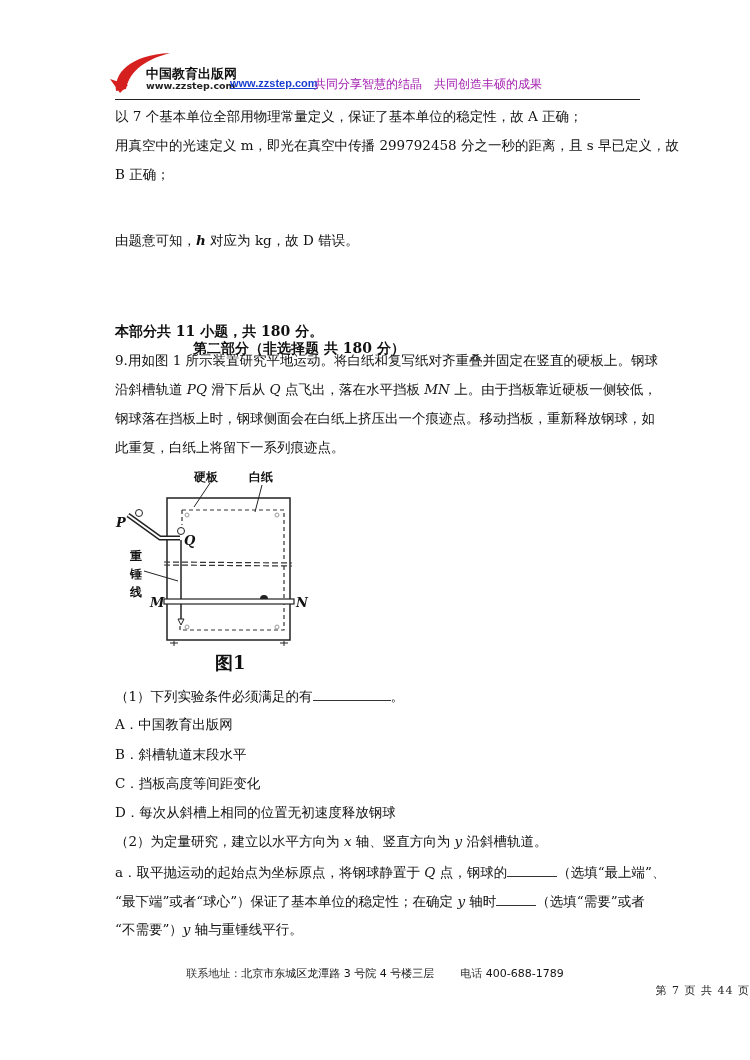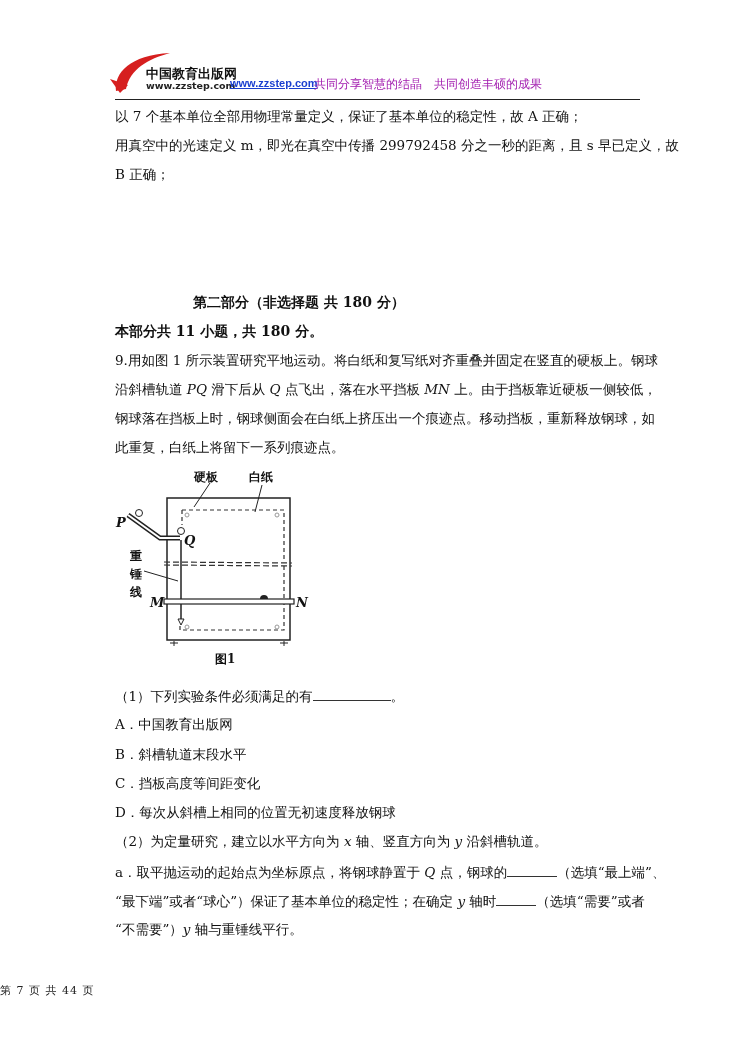--- a/index.html
+++ b/index.html
@@ -13,37 +13,37 @@
   .logo-cn { position: absolute; left: 38px; top: 16px; font-size: 13px; font-weight: bold;
              font-family: "DejaVu Serif", serif; letter-spacing: 0px; color: #111; }
   .logo-url { position: absolute; left: 38px; top: 31px; font-size: 9.5px; font-weight: bold;
               font-family: "DejaVu Sans", sans-serif; color: #222; }
   .header-link { position: absolute; left: 122px; top: 28px; font-size: 11px; font-weight: bold;
                  font-family: "Liberation Sans", sans-serif; color: #1a3fd0; text-decoration: underline; }
   .header-slogan { position: absolute; left: 206px; top: 27px; font-size: 12px; color: #a21caf; }
   .header-rule { position: absolute; left: 115px; top: 99px; width: 525px; height: 1px; background: #222; }
 
   .line { position: absolute; left: 115px; font-size: 13.5px; white-space: nowrap; line-height: 18px; }
-  .center { left: 0; width: 598px; text-align: center; }
+  .center { left: 0; width: 598px; text-align: center; margin-top: 46px; }
   .bold { font-weight: bold; }
   .it { font-style: italic; }
   .frac { display: inline-block; vertical-align: middle; text-align: center; font-style: italic;
           font-size: 11px; line-height: 11px; margin: 0 3px; }
   .frac .num { display: block; border-bottom: 1px solid #111; padding: 0 2px; }
   .frac .den { display: block; }
   .blank { display: inline-block; border-bottom: 1px solid #333; height: 14px; vertical-align: baseline; }
 
   .figure { position: absolute; left: 112px; top: 465px; width: 200px; height: 205px; }
-  .fig-caption { position: absolute; left: 215px; top: 651px; font-size: 12px; font-weight: bold; }
+  .fig-caption { position: absolute; left: 215px; top: 651px; font-size: 18px; font-weight: bold; }
 
   .footer-addr { position: absolute; left: 0; width: 750px; top: 966px; text-align: center;
                  font-size: 11px; font-family: "DejaVu Sans", sans-serif; color: #111; }
   .footer-addr .lbl { font-family: "DejaVu Serif", serif; color: #333; }
   .footer-addr .gap { display: inline-block; width: 26px; }
-  .footer-page { position: absolute; left: 0; width: 750px; top: 983px; text-align: left;
+  .footer-page { position: absolute; left: 0; width: 750px; top: 983px; text-align: right;
                  font-size: 11px; color: #222; letter-spacing: 1px; }
 </style>
 </head>
 <body>
 
 <div class="page">
 
   <div class="header">
     <svg class="logo-swoosh" viewBox="0 0 100 44">
       <path d="M8 42 C 6 24, 22 6, 62 4 C 40 10, 22 20, 18 40 Z" fill="#d61f1f"></path>
@@ -52,20 +52,23 @@
     <span class="logo-cn">中国教育出版网</span>
     <span class="logo-url">www.zzstep.com</span>
     <span class="header-link">www.zzstep.com</span>
     <span class="header-slogan">共同分享智慧的结晶　共同创造丰硕的成果</span>
   </div>
   <div class="header-rule"></div>
 
   <div class="line" style="top:107px">以 7 个基本单位全部用物理常量定义，保证了基本单位的稳定性，故 A 正确；</div>
   <div class="line" style="top:136px">用真空中的光速定义 m，即光在真空中传播 299792458 分之一秒的距离，且 s 早已定义，故</div>
   <div class="line" style="top:165px">B 正确；</div>
+  <div class="line" style="top:231px">
+    <span>由题意可知，</span><span class="it bold">h</span><span> 对应为 kg，故 D 错误。</span>
+  </div>
 
   <div class="line center" style="top:293px; font-size:14px;"><span class="bold">第二部分（非选择题  共 180 分）</span></div>
   <div class="line bold" style="top:322px; font-size:14px;">本部分共 11 小题，共 180 分。</div>
 
   <div class="line" style="top:351px">9.用如图 1 所示装置研究平地运动。将白纸和复写纸对齐重叠并固定在竖直的硬板上。钢球</div>
   <div class="line" style="top:380px">
     <span>沿斜槽轨道 </span><span class="it">PQ</span><span> 滑下后从 </span><span class="it">Q</span><span> 点飞出，落在水平挡板 </span><span class="it">MN</span><span> 上。由于挡板靠近硬板一侧较低，</span>
   </div>
   <div class="line" style="top:409px">钢球落在挡板上时，钢球侧面会在白纸上挤压出一个痕迹点。移动挡板，重新释放钢球，如</div>
   <div class="line" style="top:438px">此重复，白纸上将留下一系列痕迹点。</div>
@@ -129,15 +132,18 @@
   <div class="line" style="top:862px">
     <span>a．取平抛运动的起始点为坐标原点，将钢球静置于 </span><span class="it">Q</span><span> 点，钢球的</span><span class="blank" style="width:50px"></span><span>（选填“最上端”、</span>
   </div>
   <div class="line" style="top:891px">
     <span>“最下端”或者“球心”）保证了基本单位的稳定性；在确定 </span><span class="it">y</span><span> 轴时</span><span class="blank" style="width:40px"></span><span>（选填“需要”或者</span>
   </div>
   <div class="line" style="top:920px">
     <span>“不需要”）</span><span class="it">y</span><span> 轴与重锤线平行。</span>
   </div>
 
+  <div class="footer-addr">
+    <span class="lbl">联系地址：</span><span>北京市东城区龙潭路 3 号院 4 号楼三层</span><span class="gap"></span><span class="lbl">电话 </span><span>400-688-1789</span>
+  </div>
   <div class="footer-page">第 7 页 共 44 页</div>
 
 </div>
 
 </body></html>

